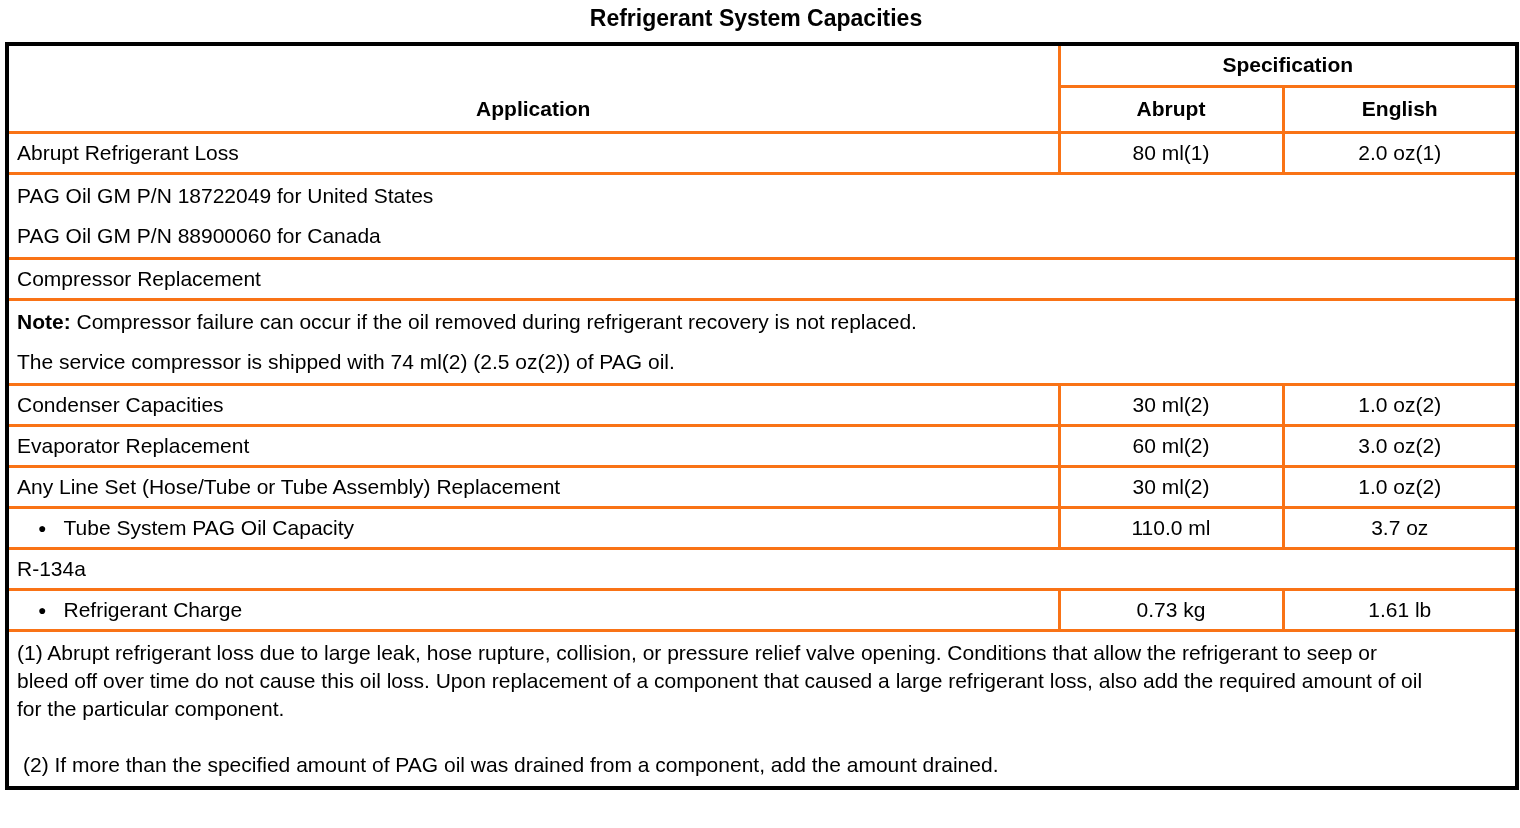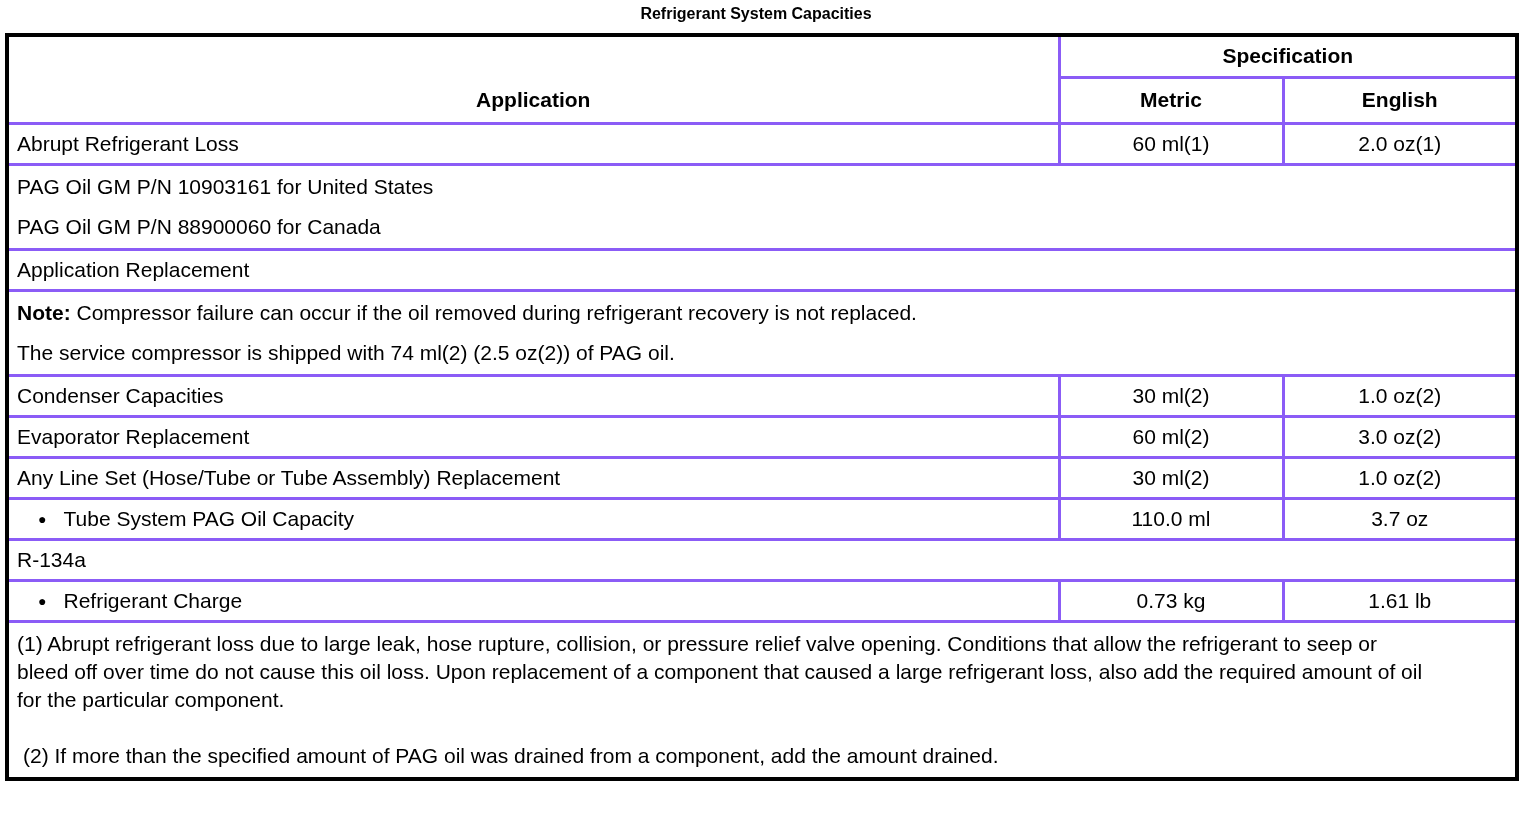--- a/index.html
+++ b/index.html
@@ -5,35 +5,35 @@
   * { box-sizing: border-box; }
   html, body { margin: 0; padding: 0; background: #ffffff; }
   body {
     width: 1520px;
     font-family: "Liberation Sans", sans-serif;
     color: #000000;
   }
   .page-title {
     text-align: center;
     font-weight: bold;
-    font-size: 16px;
+    font-size: 23px;
     padding: 5px 8px 10px 0;
   }
   table.cap-table {
     border-collapse: collapse;
     table-layout: fixed;
     width: 1510px;
     margin-left: 5px;
     border: 4px solid #000000;
   }
   col.c-app { width: 1052px; }
   col.c-metric { width: 224px; }
   col.c-english { width: 234px; }
   th, td {
-    border: 3px solid #8b5cf6;
+    border: 3px solid #f97316;
     font-size: 21px;
     padding: 7px 8px;
     vertical-align: middle;
     overflow: hidden;
   }
   th { font-weight: bold; text-align: center; }
   th.app-h { vertical-align: bottom; padding-bottom: 10px; }
   tr.hdr-1 { height: 42px; }
   tr.hdr-2 { height: 46px; }
   tr.single { height: 41px; }
@@ -62,41 +62,41 @@
     <col class="c-app">
     <col class="c-metric">
     <col class="c-english">
   </colgroup>
   <thead>
     <tr class="hdr-1">
       <th class="app-h" rowspan="2">Application</th>
       <th colspan="2">Specification</th>
     </tr>
     <tr class="hdr-2">
-      <th>Metric</th>
+      <th>Abrupt</th>
       <th>English</th>
     </tr>
   </thead>
   <tbody>
 
     <tr class="single">
       <td class="app">Abrupt Refrigerant Loss</td>
-      <td class="val">60 ml(1)</td>
+      <td class="val">80 ml(1)</td>
       <td class="val">2.0 oz(1)</td>
     </tr>
 
     <tr>
       <td class="full" colspan="3">
-        <div class="line">PAG Oil GM P/N 10903161 for United States</div>
+        <div class="line">PAG Oil GM P/N 18722049 for United States</div>
         <div class="line gap-top">PAG Oil GM P/N 88900060 for Canada</div>
       </td>
     </tr>
 
     <tr class="single">
-      <td class="full" colspan="3">Application Replacement</td>
+      <td class="full" colspan="3">Compressor Replacement</td>
     </tr>
 
     <tr>
       <td class="full" colspan="3">
         <div class="line">
           <span class="note-b">Note:</span>
           <span>Compressor failure can occur if the oil removed during refrigerant recovery is not replaced.</span>
         </div>
         <div class="line gap-top">The service compressor is shipped with 74 ml(2) (2.5 oz(2)) of PAG oil.</div>
       </td>

